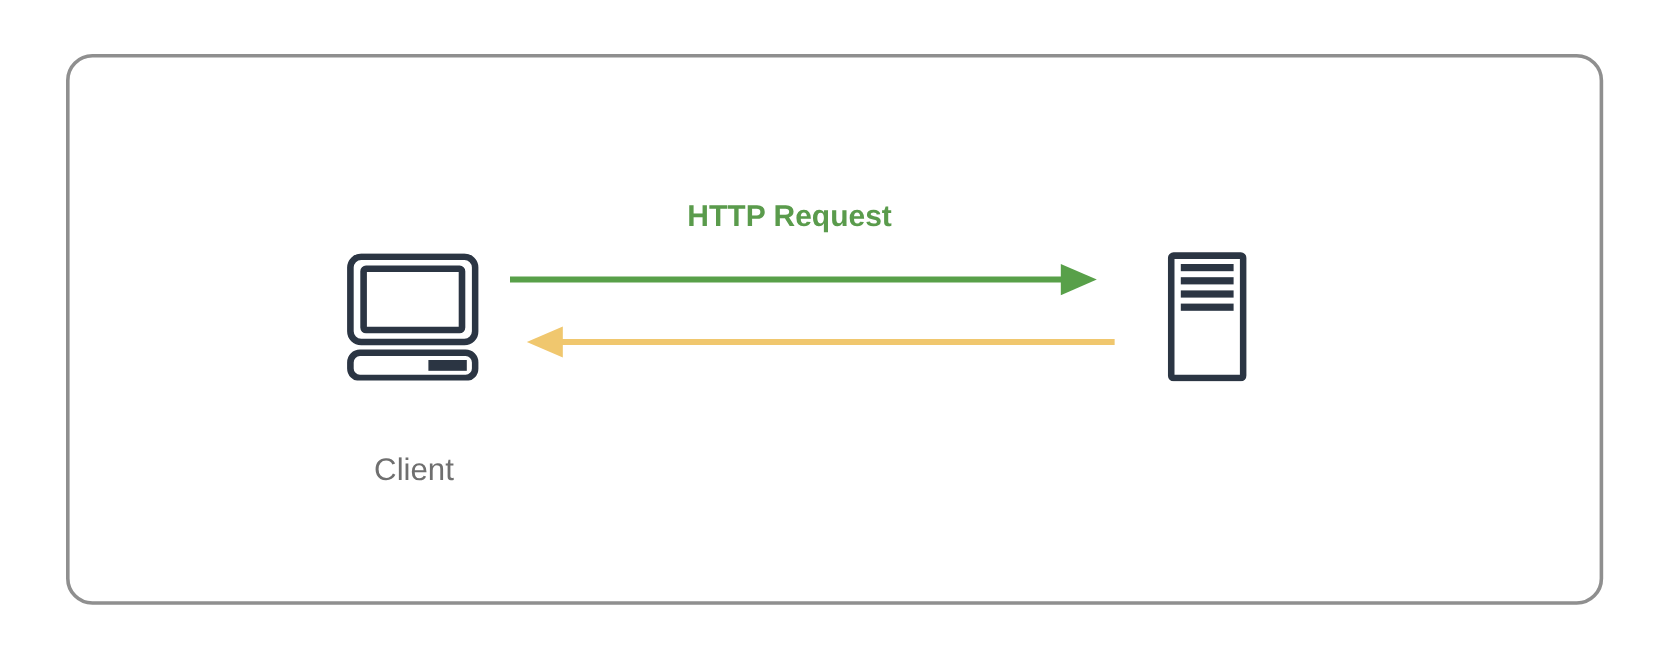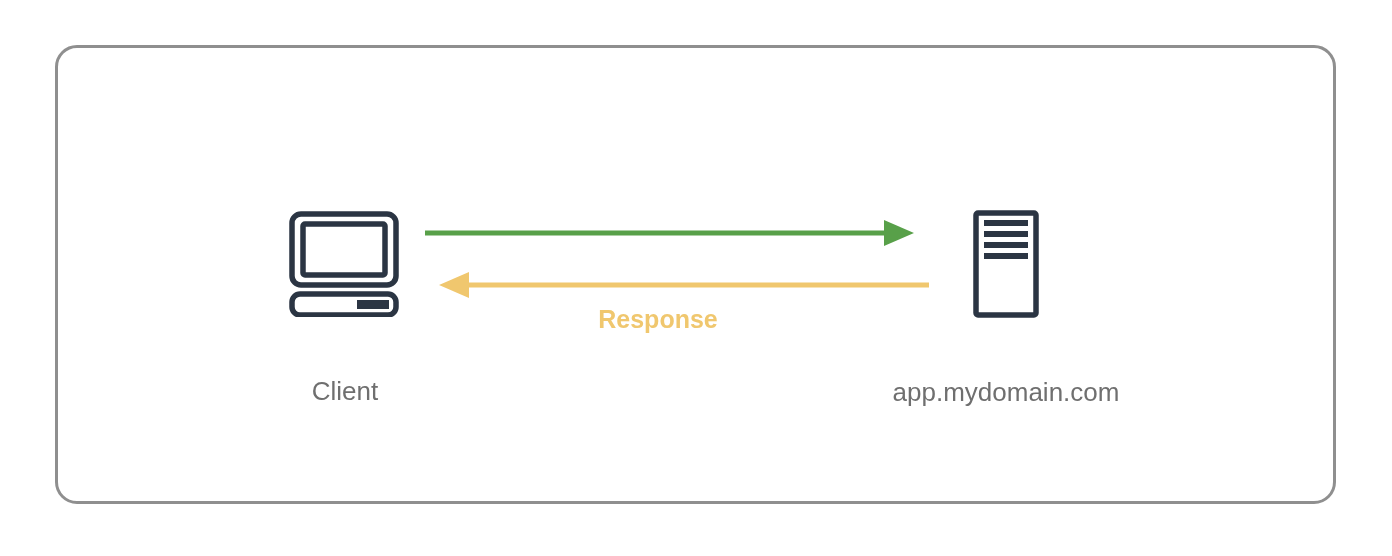--- a/index.html
+++ b/index.html
@@ -77,17 +77,16 @@
   <svg class="arrow arrow-request" width="490" height="28" viewBox="0 0 490 28">
     <line x1="0" y1="14" x2="461" y2="14" stroke="#58a049" stroke-width="5"></line>
     <polygon points="459,1 489,14 459,27" fill="#58a049"></polygon>
   </svg>
 
   <svg class="arrow arrow-response" width="491" height="28" viewBox="0 0 491 28">
     <line x1="29" y1="14" x2="491" y2="14" stroke="#f0c76e" stroke-width="5"></line>
     <polygon points="31,1 1,14 31,27" fill="#f0c76e"></polygon>
   </svg>
 
-  <div class="edge-label label-response">Response</div>
+  <div class="edge-label label-request">HTTP Request</div>
 
   <div class="node-label label-client">Client</div>
-  <div class="node-label label-server">app.mydomain.com</div>
 </div>
 
 </body></html>

